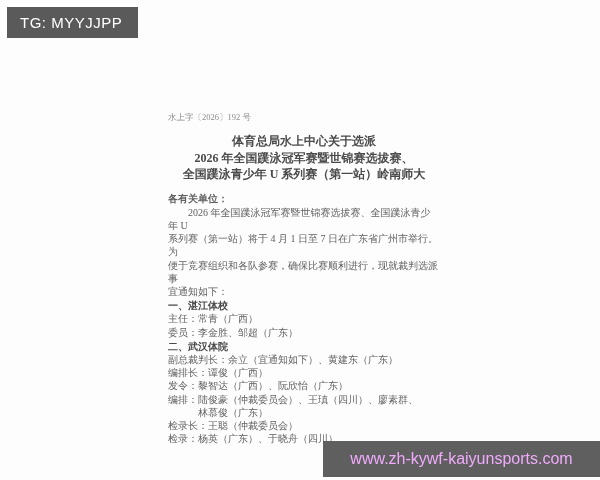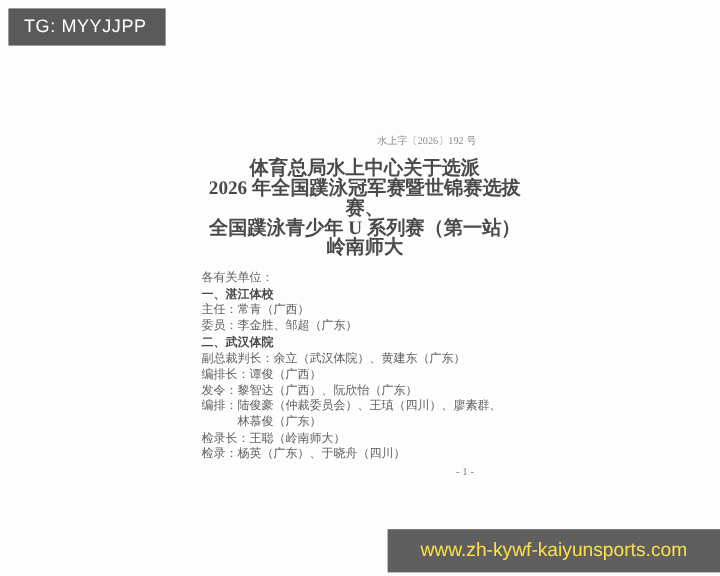--- a/index.html
+++ b/index.html
@@ -18,43 +18,43 @@
     width:131px; height:31px;
     background:#5a5a5a; color:#ffffff;
     font-family:"Liberation Sans","DejaVu Sans",sans-serif;
     font-size:15px; letter-spacing:0.5px;
     display:flex; align-items:center; padding-left:13px;
     box-sizing:border-box;
   }
   .bottom-banner {
     position:absolute; left:323px; top:441px;
     width:277px; height:36px;
-    background:#5f5f5f; color:#fde047;
+    background:#5f5f5f; color:#f0abfc;
     font-family:"Liberation Sans","DejaVu Sans",sans-serif;
     font-size:16px;
     display:flex; align-items:center; justify-content:center;
     box-sizing:border-box;
   }
 
   
   .doc {
     position:absolute; left:168px; top:106px; width:272px;
     color:#616161; font-size:10px; line-height:13.2px;
     -webkit-font-smoothing:antialiased;
   }
   .doc-number {
-    margin-top:6px; text-align:right; padding-right:43px;
+    margin-top:6px; text-align:left; padding-right:43px;
     font-size:8.5px; color:#8b8b8b; line-height:10px;
   }
   .title {
     margin-top:11px; text-align:center;
-    font-weight:bold; font-size:16px; line-height:16.5px;
+    font-weight:bold; font-size:12px; line-height:16.5px;
     color:#4a4a4a;
   }
-  .salutation { margin-top:9px; }
+  .salutation { margin-top:9px;font-weight:bold; }
   .para .first { text-indent:2em; }
   .para { margin-top:1px; }
   .sec-heading { font-weight:bold; color:#4a4a4a; margin-top:1px; }
   .sec-line { }
   .sec-line.cont { padding-left:30px; }
   .page-number {
     margin-top:2px; text-align:right; padding-right:45px;
     font-size:9px; color:#7d7d7d;
   }
 </style>
@@ -71,32 +71,38 @@
     <div class="doc-number">水上字〔2026〕192 号</div>
 
     <div class="title">
       <div>体育总局水上中心关于选派</div>
       <div>2026 年全国蹼泳冠军赛暨世锦赛选拔赛、</div>
       <div>全国蹼泳青少年 U 系列赛（第一站）岭南师大</div>
     </div>
 
     <div class="salutation">各有关单位：</div>
 
+    <div class="para">
+      <div class="first">2026 年全国蹼泳冠军赛暨世锦赛选拔赛、全国蹼泳青少年 U</div>
+      <div>系列赛（第一站）将于 4 月 1 日至 7 日在广东省广州市举行。为</div>
+      <div>便于竞赛组织和各队参赛，确保比赛顺利进行，现就裁判选派事</div>
+      <div>宜通知如下：</div>
+    </div>
 
     <div class="sec-heading">一、湛江体校</div>
     <div class="sec-line">主任：常青（广西）</div>
     <div class="sec-line">委员：李金胜、邹超（广东）</div>
 
     <div class="sec-heading">二、武汉体院</div>
-    <div class="sec-line">副总裁判长：余立（武汉体院）、黄建东（广东）</div>
+    <div class="sec-line">副总裁判长：余立（宜通知如下）、黄建东（广东）</div>
     <div class="sec-line">编排长：谭俊（广西）</div>
     <div class="sec-line">发令：黎智达（广西）、阮欣怡（广东）</div>
     <div class="sec-line">编排：陆俊豪（仲裁委员会）、王瑱（四川）、廖素群、</div>
     <div class="sec-line cont">林慕俊（广东）</div>
-    <div class="sec-line">检录长：王聪（岭南师大）</div>
+    <div class="sec-line">检录长：王聪（仲裁委员会）</div>
     <div class="sec-line">检录：杨英（广东）、于晓舟（四川）</div>
 
     <div class="page-number">- 1 -</div>
   </div>
 
   <div class="bottom-banner">
     <span>www.zh-kywf-kaiyunsports.com</span>
   </div>
 
 </div>

